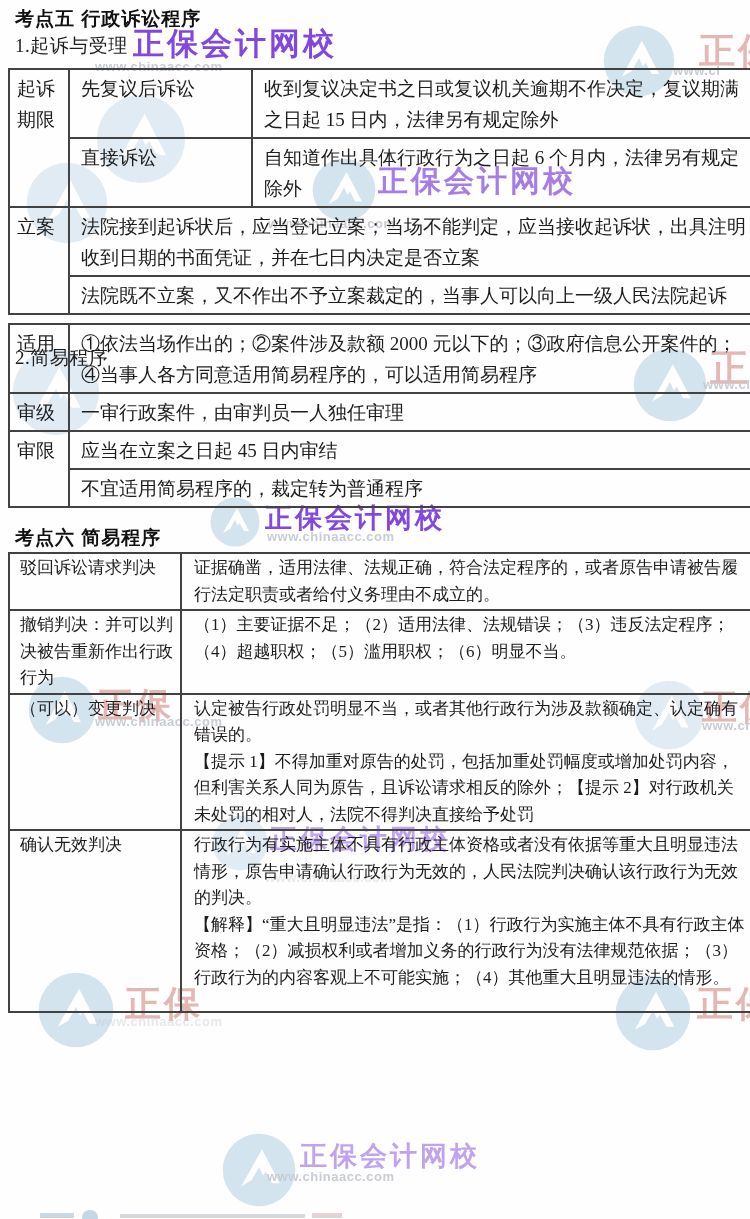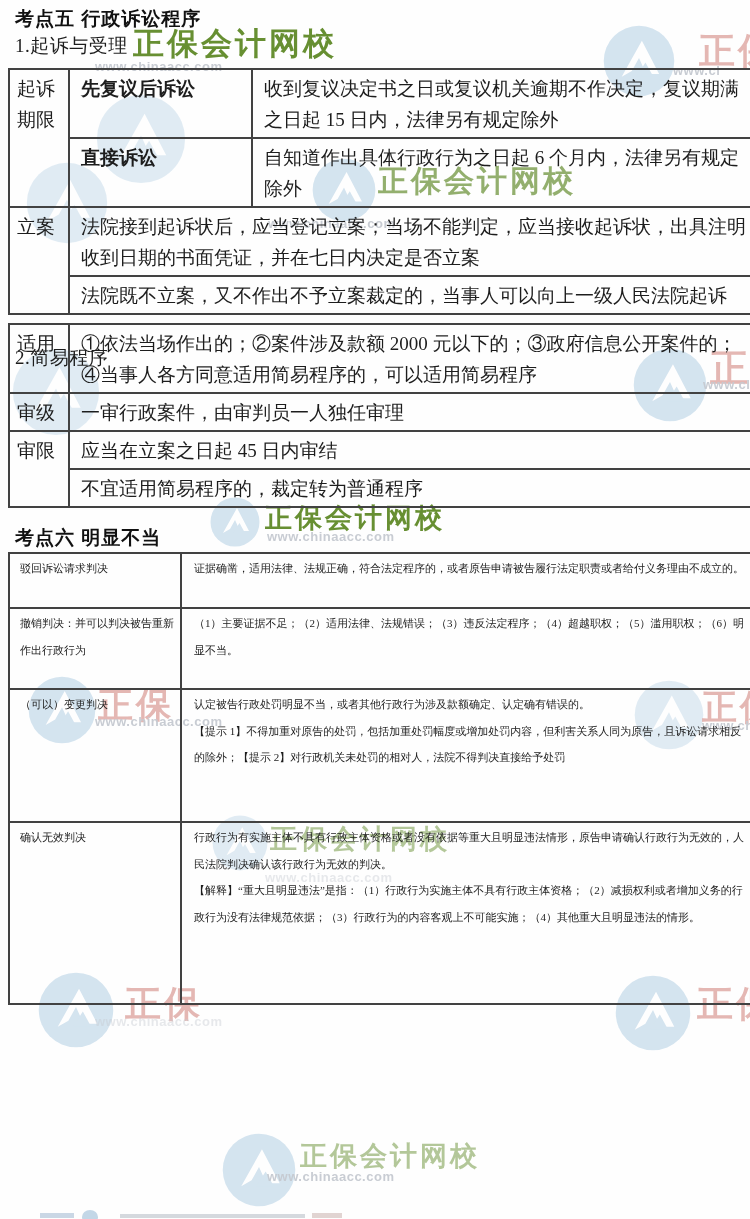--- a/index.html
+++ b/index.html
@@ -10,31 +10,31 @@
   
   .content{position:absolute;inset:0;z-index:2;border-radius:12px;}
   .h-kp{position:absolute;left:15px;font-family:"Liberation Sans","DejaVu Sans",sans-serif;
         font-weight:bold;font-size:19px;letter-spacing:1px;color:#111;}
   .h-sub{position:absolute;left:15px;font-size:19px;letter-spacing:.5px;}
   table.tbl{position:absolute;left:8px;width:748px;border-collapse:collapse;table-layout:fixed;background:transparent;}
   table.tbl td{border:2px solid #424242;vertical-align:top;background:transparent;word-break:break-all;}
   
   table.t12 td{font-size:19px;line-height:31px;padding:3px 8px 2px 11px;}
   table.t12 td.lbl{padding-left:7px;}
-  table.t12 td.sublbl{font-weight:bold;}
-  
-  table.t3 td{font-size:11px;line-height:26.5px;padding:1px 8px 1px 12px;}
+  table.t12 td.sublbl{}
+  
+  table.t3 td{font-size:17px;line-height:26.5px;padding:1px 8px 1px 12px;}
   table.t3 td.lbl{padding-left:10px;padding-right:4px;}
   .p2{margin-top:0;}
   
   .wm-layer{position:absolute;inset:0;z-index:1;pointer-events:none;
             font-family:"Liberation Sans","DejaVu Sans",sans-serif;}
   .wm{position:absolute;white-space:nowrap;}
   .wm-cn{font-weight:bold;letter-spacing:3px;}
-  .wm-blue{color:#4d7c0f;opacity:.85;}
+  .wm-blue{color:#6d28d9;opacity:.85;}
   .wm-red{color:#e0aba6;opacity:.85;}
   .wm-url{color:#c6cad1;font-size:13px;font-weight:bold;letter-spacing:.5px;opacity:.95;}
   .faint{opacity:.42;}
   .softer{opacity:.6;}
   .wm-logo{display:block;}
   .frag{position:absolute;}
 </style>
 </head>
 <body>
 
@@ -198,21 +198,21 @@
         <tr style="height:33px">
           <td class="lbl" rowspan="2">审限</td>
           <td>应当在立案之日起 45 日内审结</td>
         </tr>
         <tr style="height:33px">
           <td>不宜适用简易程序的，裁定转为普通程序</td>
         </tr>
       </tbody>
     </table>
 
-    <div class="h-kp" style="top:525px;">考点六 明显不当</div>
+    <div class="h-kp" style="top:525px;">考点六 简易程序</div>
 
     <table class="tbl t3" style="top:552px;">
       <colgroup>
           <col style="width:172px">
           <col>
         </colgroup>
       <tbody>
         <tr style="height:55px">
           <td class="lbl">驳回诉讼请求判决</td>
           <td>

